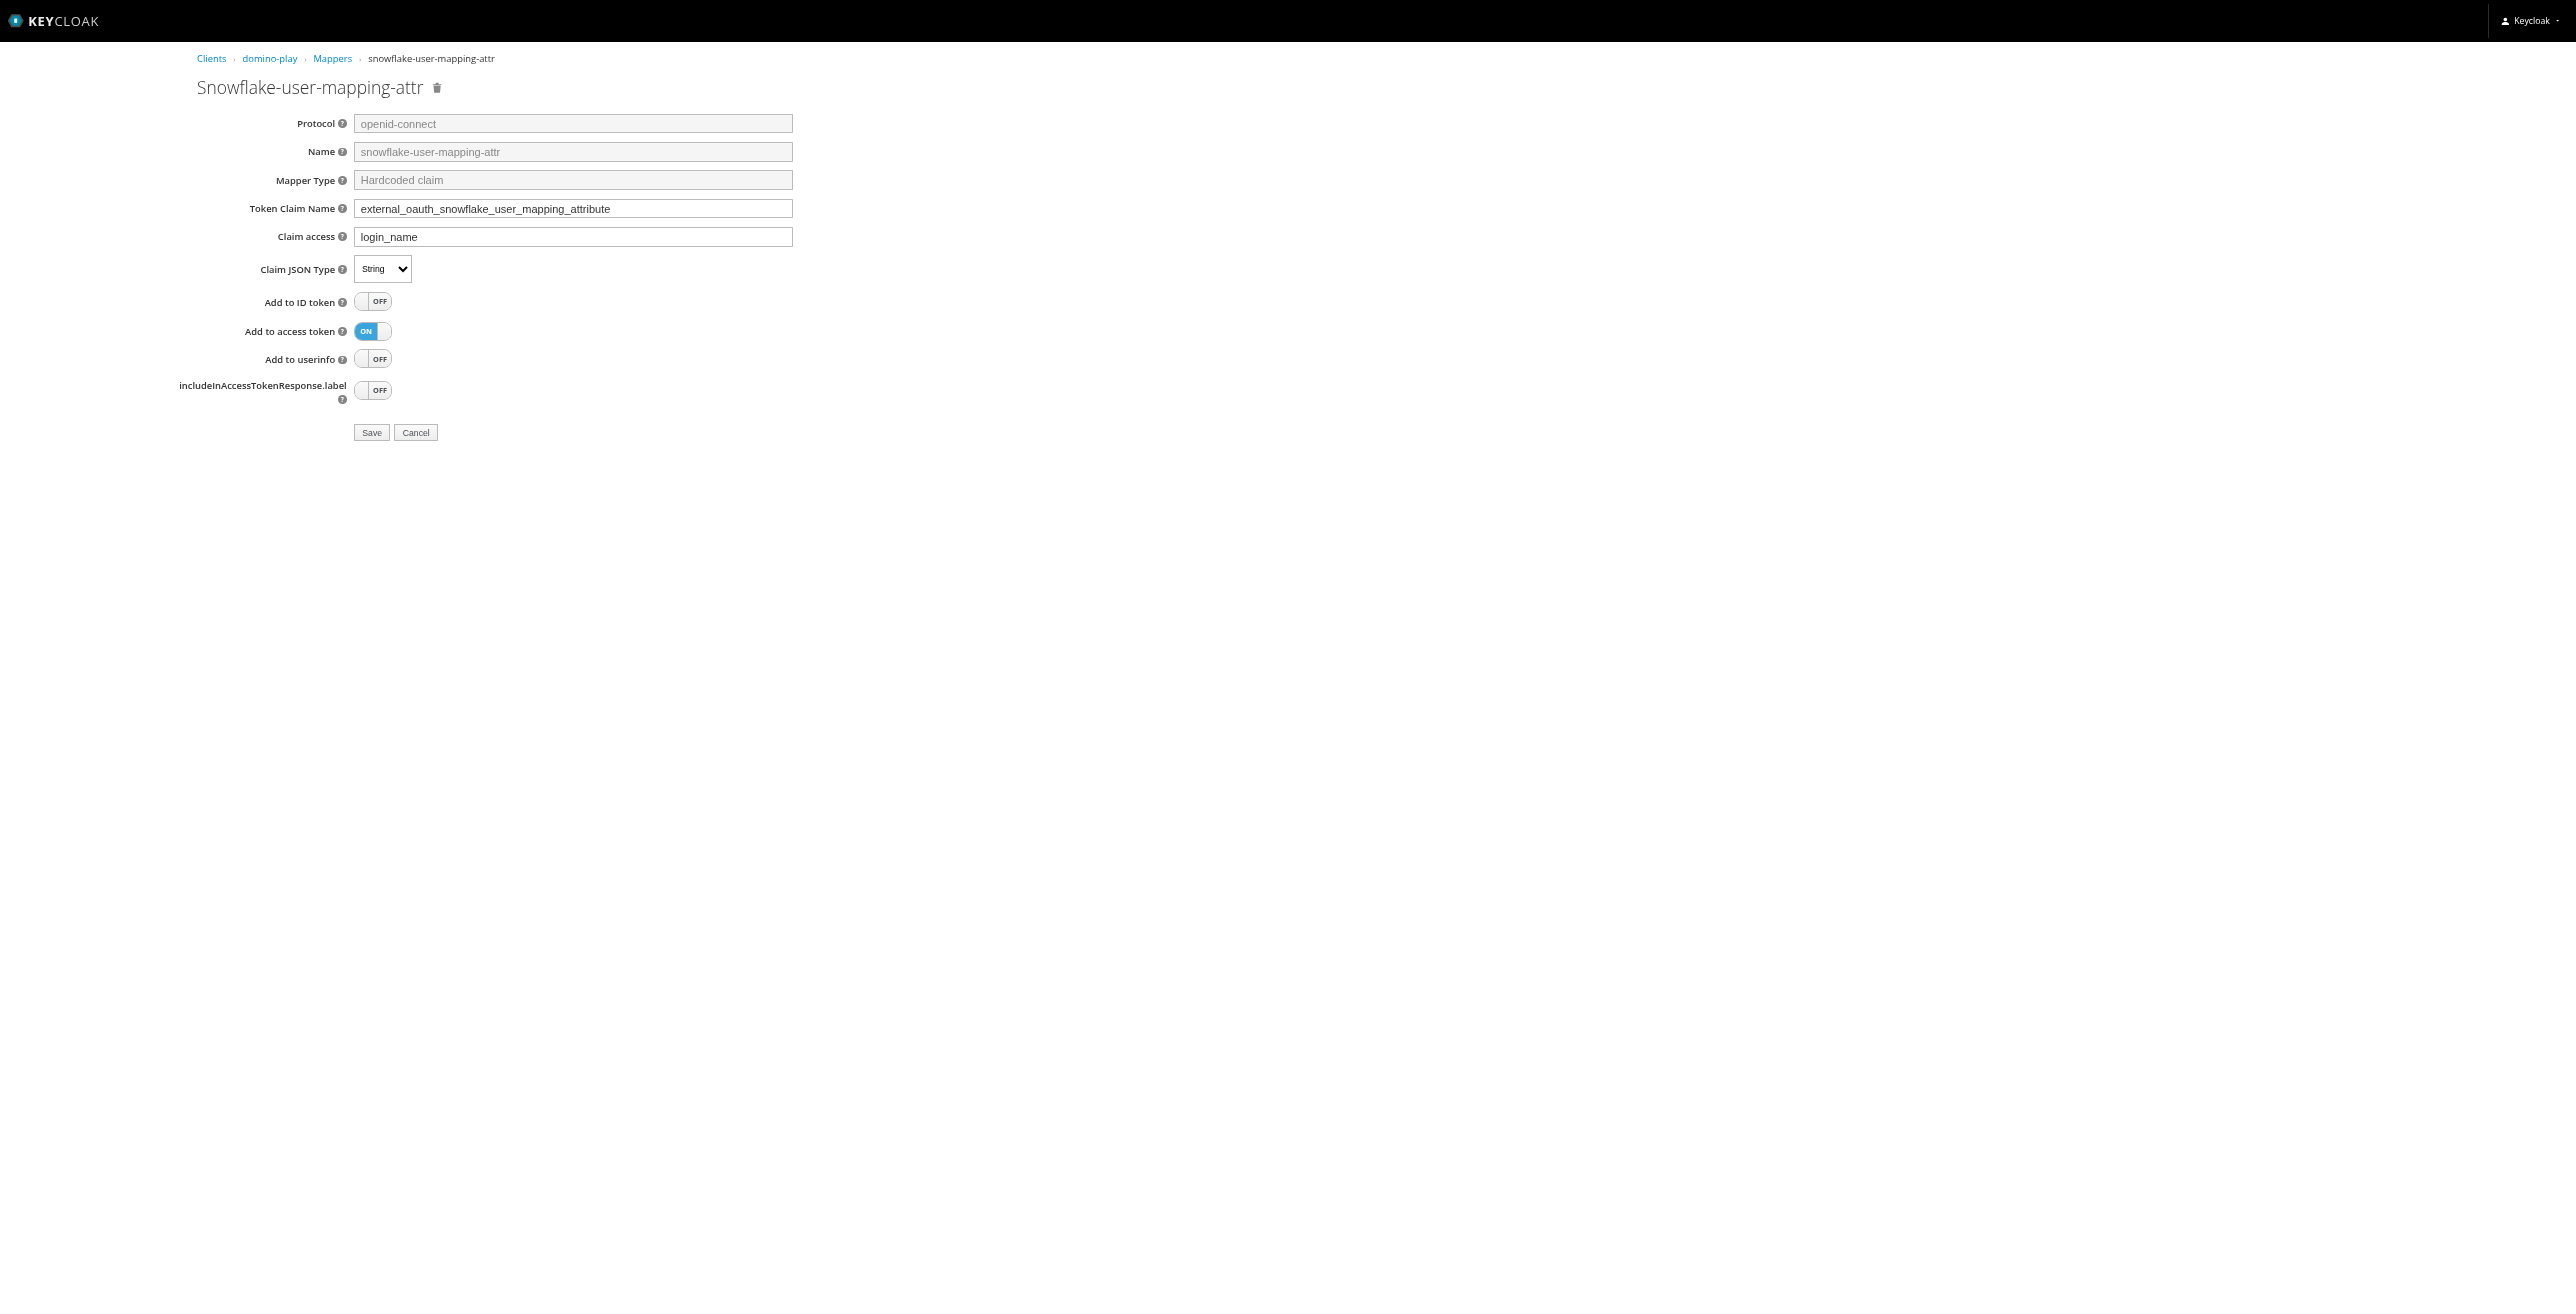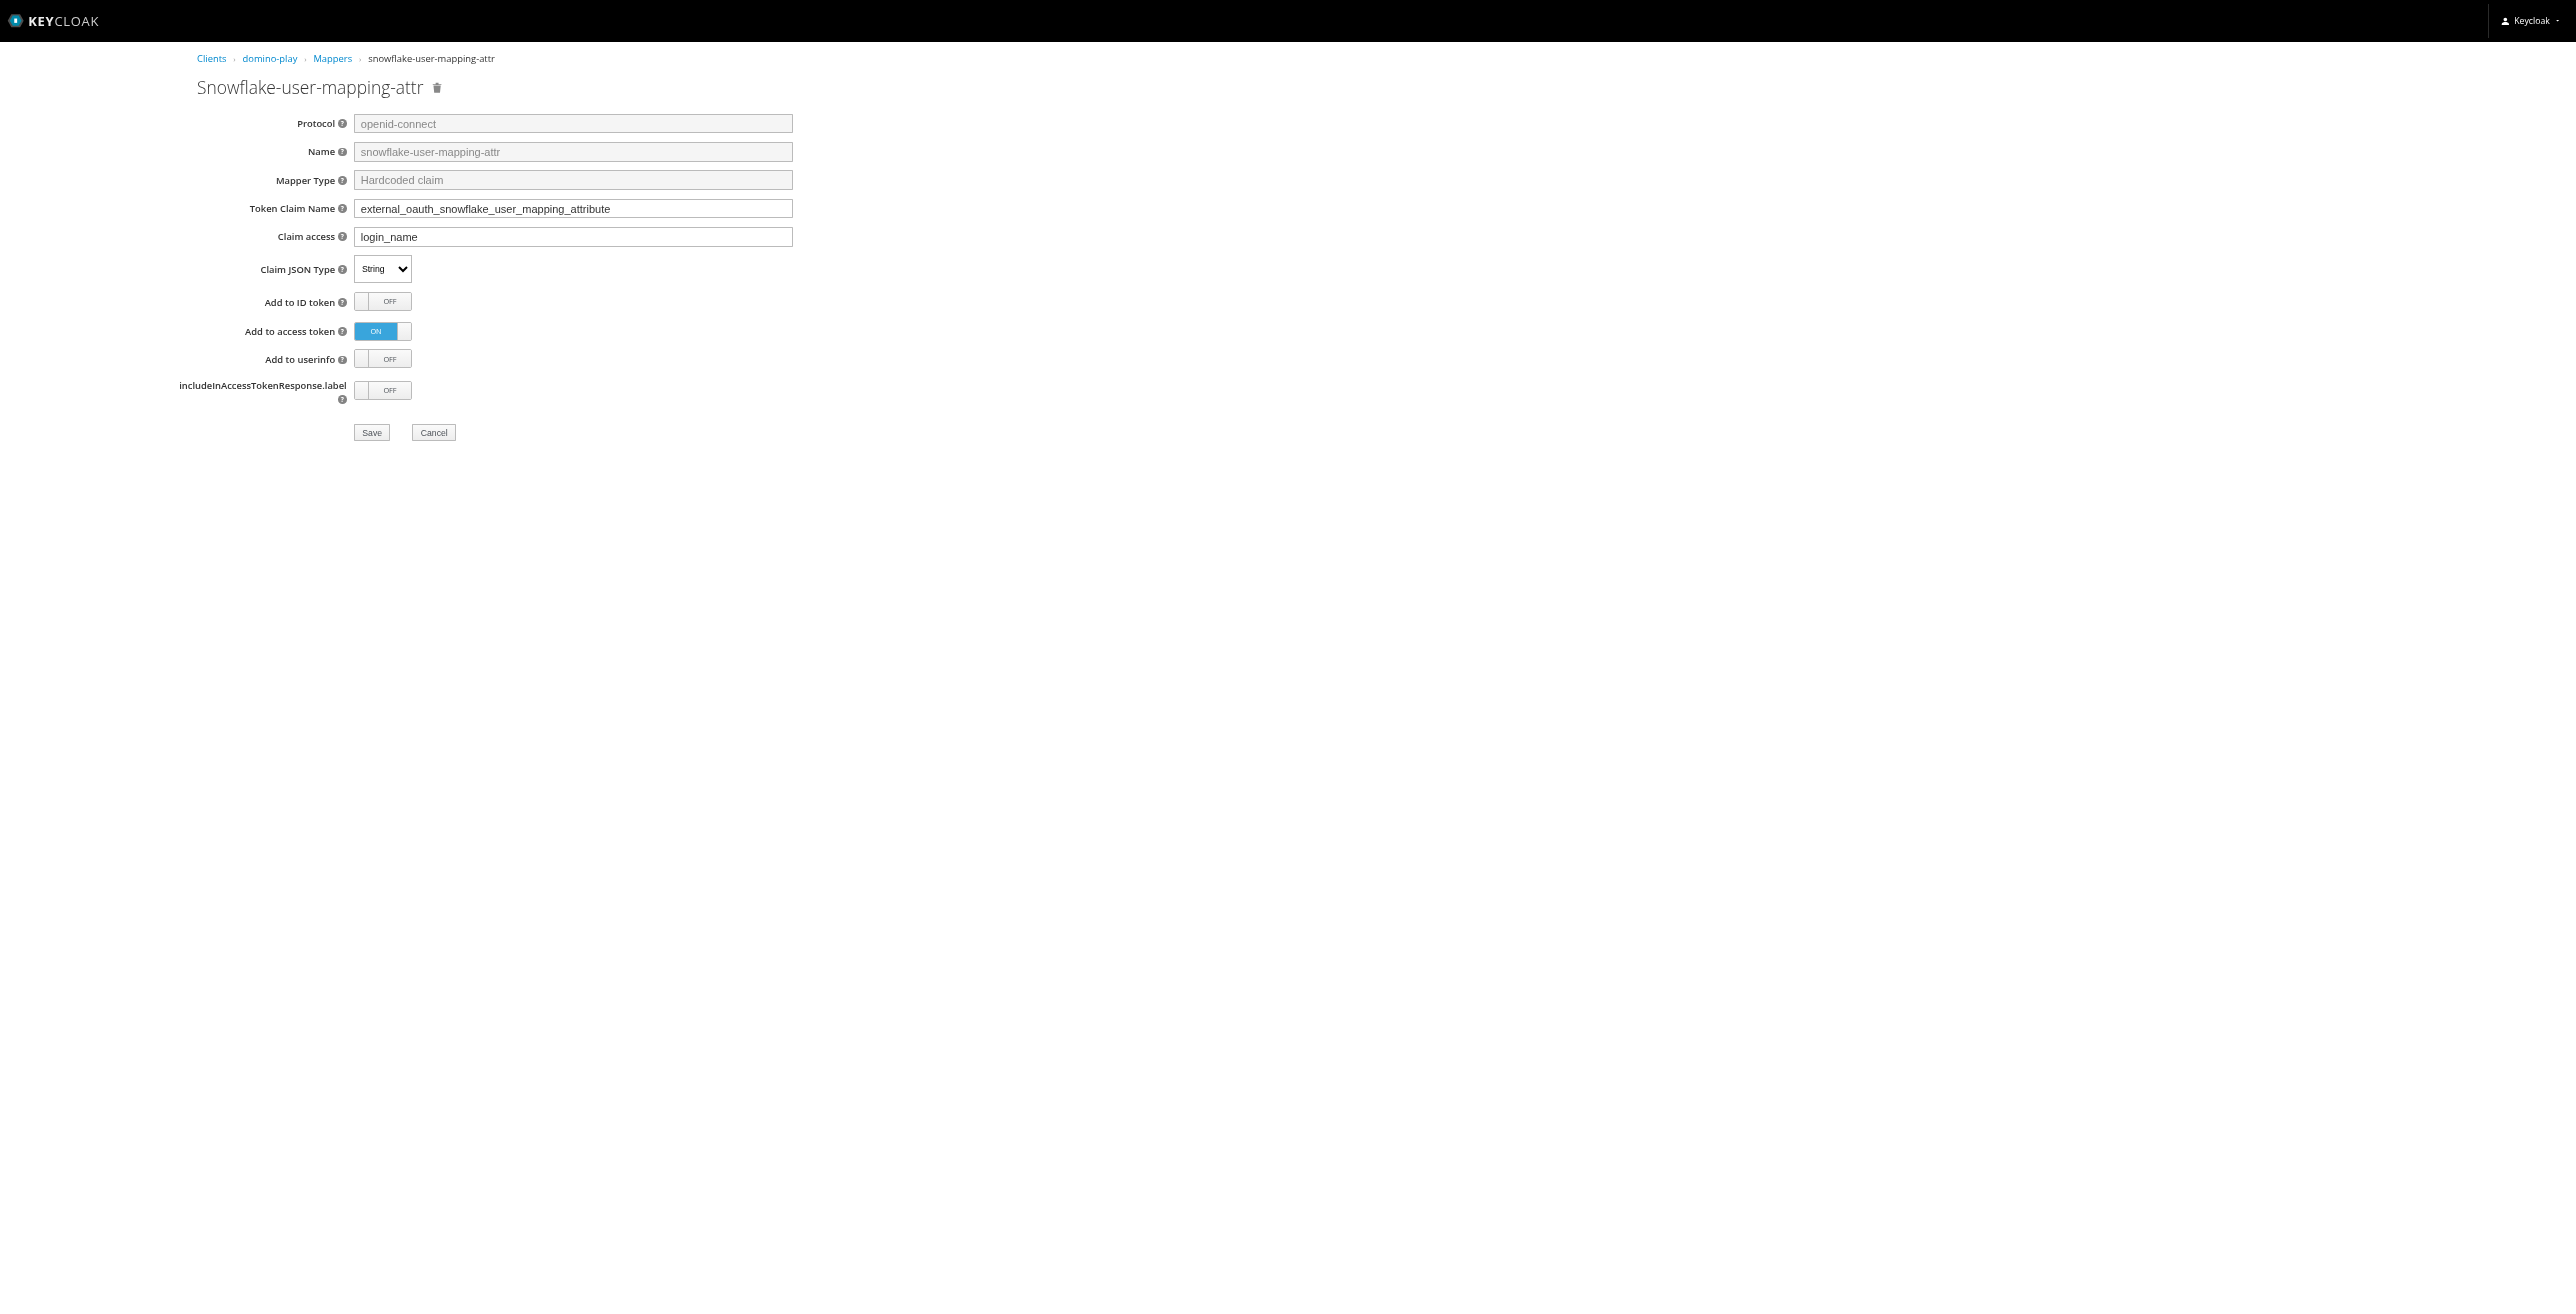--- a/index.html
+++ b/index.html
@@ -149,28 +149,28 @@
     height: 28px;
     font-size: 8.7px;
     border: 0.7px solid #bbb;
     padding: 0.7px 2.9px;
     background: #fff;
     min-width: 58px;
   }
 
   .toggle {
     display: inline-flex;
-    width: 58px;
+    width: 38px;
     height: 19px;
     border: 0.7px solid #bbb;
-    border-radius: 2px;
+    border-radius: 8px;
     overflow: hidden;
     cursor: pointer;
     font-size: 7.3px;
-    font-weight: 400;
+    font-weight: 700;
   }
   .toggle .seg {
     display: flex;
     align-items: center;
     justify-content: center;
   }
   .toggle.off .knob {
     width: 14px;
     background: linear-gradient(#fafafa,#ededed);
     border-right: 0.7px solid #bbb;
@@ -186,21 +186,21 @@
     color: #fff;
   }
   .toggle.on .knob {
     width: 14px;
     background: linear-gradient(#fafafa,#ededed);
     border-left: 0.7px solid #bbb;
   }
 
   .button-row {
     display: flex;
-    gap: 22px;
+    gap: 4px;
     margin-top: 20.3px;
     margin-left: 157px;
   }
   .btn {
     height: 17.4px;
     padding: 0 7.3px;
     font-size: 8.7px;
     border: 0.7px solid #bbb;
     background: linear-gradient(#fafafa,#ededed);
     color: #4d5258;

